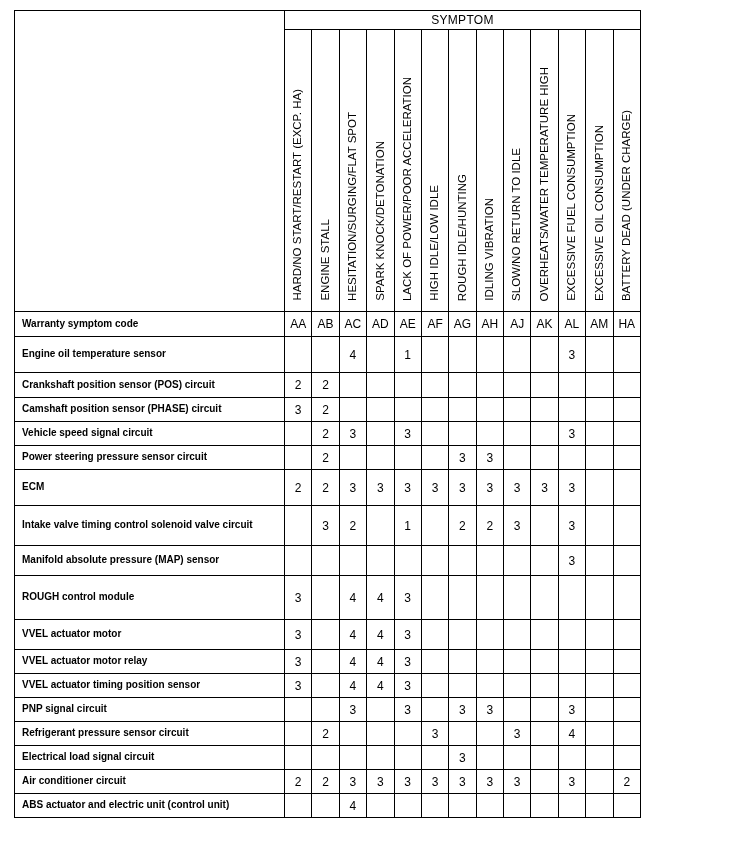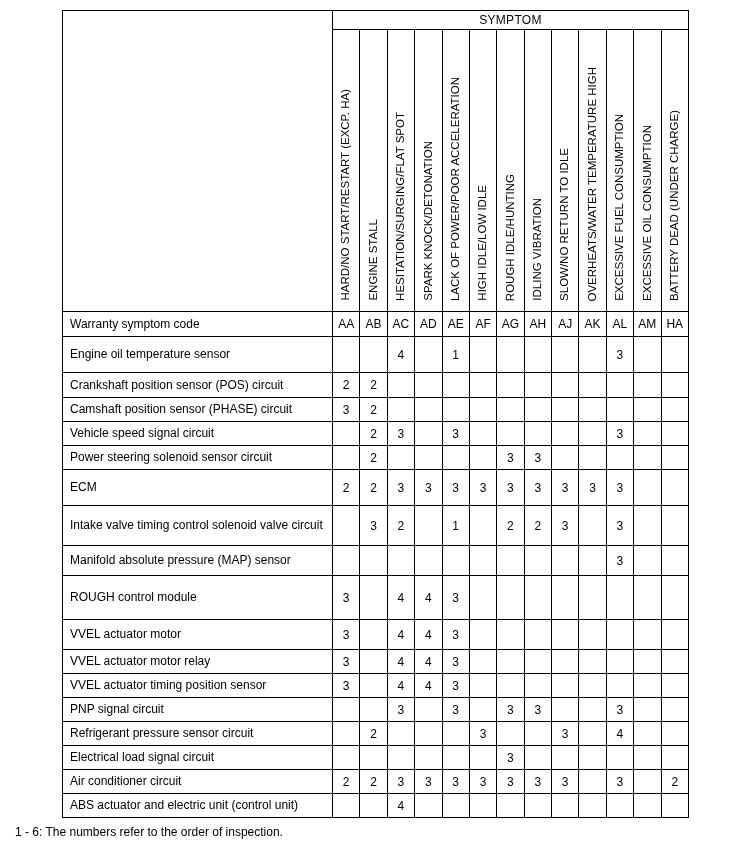--- a/index.html
+++ b/index.html
@@ -10,21 +10,20 @@
     font-family: "Liberation Sans", sans-serif;
     color: #000000;
     overflow: hidden;
   }
   .page { padding: 10px 14px 0 14px; }
 
   table.symptom-table {
     border-collapse: collapse;
     table-layout: fixed;
     width: 627px;
-    margin-left: 48px;
   }
   col.label-col { width: 270px; }
   .symptom-table th,
   .symptom-table td {
     border: 1px solid #000000;
     background: #ffffff;
   }
   th.symptom-span {
     height: 19px;
     font-weight: normal;
@@ -43,25 +42,26 @@
   }
   .vtext {
     display: inline-block;
     writing-mode: vertical-rl;
     transform: rotate(180deg);
     white-space: nowrap;
     font-size: 11.5px;
     line-height: 1;
   }
   td.rowlabel {
-    font-size: 12px;
+    font-size: 10px;
     text-align: left;
     vertical-align: middle;
     padding: 3px 6px 3px 7px;
     line-height: 1.25;
+    font-weight: bold;
   }
   td.num {
     font-size: 12px;
     text-align: center;
     vertical-align: middle;
     padding: 0;
   }
   .footnote {
     font-size: 12px;
     margin-top: 7px;
@@ -173,21 +173,21 @@
           <td class="num"></td>
           <td class="num"></td>
           <td class="num"></td>
           <td class="num"></td>
           <td class="num"></td>
           <td class="num">3</td>
           <td class="num"></td>
           <td class="num"></td>
         </tr>
         <tr style="height: 24px;">
-          <td class="rowlabel">Power steering solenoid sensor circuit</td>
+          <td class="rowlabel">Power steering pressure sensor circuit</td>
           <td class="num"></td>
           <td class="num">2</td>
           <td class="num"></td>
           <td class="num"></td>
           <td class="num"></td>
           <td class="num"></td>
           <td class="num">3</td>
           <td class="num">3</td>
           <td class="num"></td>
           <td class="num"></td>
@@ -383,14 +383,13 @@
           <td class="num"></td>
           <td class="num"></td>
           <td class="num"></td>
           <td class="num"></td>
           <td class="num"></td>
           <td class="num"></td>
         </tr>
       </tbody>
   </table>
 
-  <div class="footnote">1 - 6: The numbers refer to the order of inspection.</div>
 </div>
 
 </body></html>

